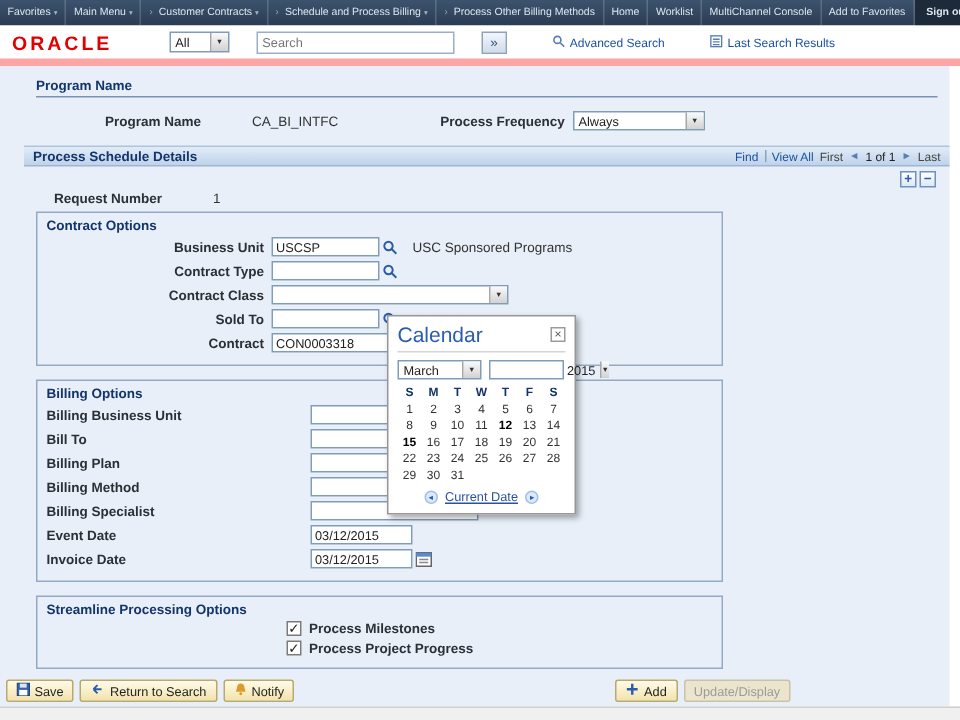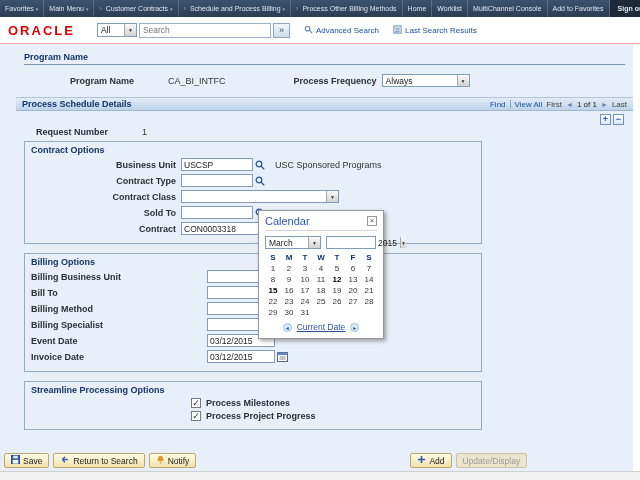--- a/index.html
+++ b/index.html
@@ -10,21 +10,21 @@
   
   .topnav{position:absolute;top:0;left:0;width:640px;height:17px;background:linear-gradient(#3c536e,#2b3c52);display:flex;align-items:stretch;color:#dde6f0;font-size:7px;white-space:nowrap;overflow:hidden;}
   .tn-item{padding:0 5px;display:flex;align-items:center;gap:2px;border-right:1px solid rgba(255,255,255,.18);cursor:pointer;}
   .tn-item:last-child{border-right:none;}
   .caret{font-size:5px;color:#9fb4cc;}
   .crumb-sep{color:#8ba0bb;margin-right:2px;}
   .tn-right{margin-left:auto;display:flex;align-items:stretch;}
   .signout{background:#1c2a3a;padding:0 8px;font-weight:bold;}
 
   
-  .searchbar{position:absolute;top:17px;left:0;width:640px;height:27px;background:#fff;border-bottom:1px solid #fca5a5;display:flex;align-items:center;}
+  .searchbar{position:absolute;top:17px;left:0;width:640px;height:27px;background:#fff;border-bottom:5px solid #fca5a5;display:flex;align-items:center;gap:16px;}
   .oracle{color:#e10000;font-weight:bold;font-size:13px;letter-spacing:2px;margin:0 22px 0 8px;}
   .dd{display:inline-flex;align-items:stretch;height:14px;border:1px solid #7f9db9;background:#fff;}
   .dd-val{padding:0 3px;font-size:8.5px;display:flex;align-items:center;flex:1;color:#222;}
   .dd-btn{width:12px;background:linear-gradient(#fafafa,#d2d2d2);border-left:1px solid #a8a8a8;font-size:5px;display:flex;align-items:center;justify-content:center;color:#333;}
   .dd.scope{width:40px;margin-right:2px;}
   .searchinput{width:132px;height:15px;border:1px solid #9ab0c8;font-family:inherit;font-size:8.5px;padding:0 3px;color:#333;}
   .go{width:17px;height:15px;margin-left:2px;border:1px solid #8fa3bb;background:linear-gradient(#f2f6fb,#cfdcea);font-size:9px;line-height:12px;color:#33506f;cursor:pointer;font-family:inherit;}
   .hlink{color:#1a52a0;font-size:8px;margin-left:14px;display:inline-flex;align-items:center;gap:3px;text-decoration:none;}
 
   
@@ -62,21 +62,21 @@
   .calbtn{margin-left:2px;display:inline-flex;cursor:pointer;}
 
   .cbrow{display:flex;align-items:center;margin:3px 0 3px 160px;}
   .cb{width:10px;height:10px;border:1px solid #7a7a7a;background:#fff;display:inline-flex;align-items:center;justify-content:center;margin-right:5px;cursor:pointer;}
   .cb span{font-size:9px;line-height:8px;color:#222;}
   .cblabel{font-weight:bold;color:#2b2f36;}
 
   
   .calendar{position:absolute;left:258px;top:210px;width:126px;background:#fff;border:1px solid #979797;box-shadow:2px 2px 4px rgba(0,0,0,.35);z-index:20;padding:4px 6px 6px 6px;}
   .cal-head{display:flex;align-items:center;justify-content:space-between;border-bottom:1px solid #d4d4d4;padding-bottom:3px;}
-  .cal-title{color:#2a5db0;font-size:11px;}
+  .cal-title{color:#2a5db0;font-size:14px;}
   .cal-close{width:10px;height:10px;border:1px solid #9a9a9a;font-size:8px;line-height:8px;text-align:center;color:#555;cursor:pointer;}
   .cal-ddrow{display:flex;gap:5px;margin:5px 0 4px 0;}
   .dd.month{width:56px;height:13px;} .dd.year{width:44px;height:13px;padding-left:48px;}
   .cal-grid{display:grid;grid-template-columns:repeat(7,16px);row-gap:2px;text-align:center;font-size:8px;}
   .cal-dow{color:#13356b;font-weight:bold;}
   .cal-day{color:#333;cursor:pointer;}
   .cal-day.b{font-weight:bold;color:#000;}
   .cal-foot{display:flex;align-items:center;justify-content:center;gap:5px;margin-top:5px;}
   .cal-arr{width:9px;height:9px;border-radius:50%;background:#dce9f8;border:1px solid #9ec0e8;color:#2a5db0;font-size:5px;line-height:8px;text-align:center;cursor:pointer;}
   .cal-cur{color:#2a52a0;text-decoration:underline;font-size:8.5px;}
@@ -247,20 +247,24 @@
     <div class="gbox-title">Billing Options</div>
     <div class="frow">
       <span class="flabel2">Billing Business Unit</span>
       <input class="tbox w112" value="" style="">
     </div>
     <div class="frow">
       <span class="flabel2">Bill To</span>
       <input class="tbox w112" value="" style="">
     </div>
     <div class="frow">
+      <span class="flabel2">Billing Plan</span>
+      <input class="tbox w112" value="" style="">
+    </div>
+    <div class="frow">
       <span class="flabel2">Billing Method</span>
       <input class="tbox w112" value="" style="">
     </div>
     <div class="frow">
       <span class="flabel2">Billing Specialist</span>
       <input class="tbox w112" value="" style="">
     </div>
     <div class="frow">
       <span class="flabel2">Event Date</span>
       <input class="tbox w68" value="03/12/2015" style="">

